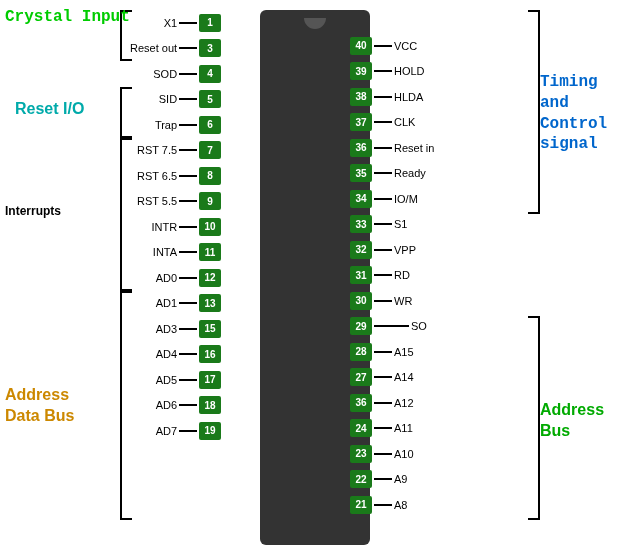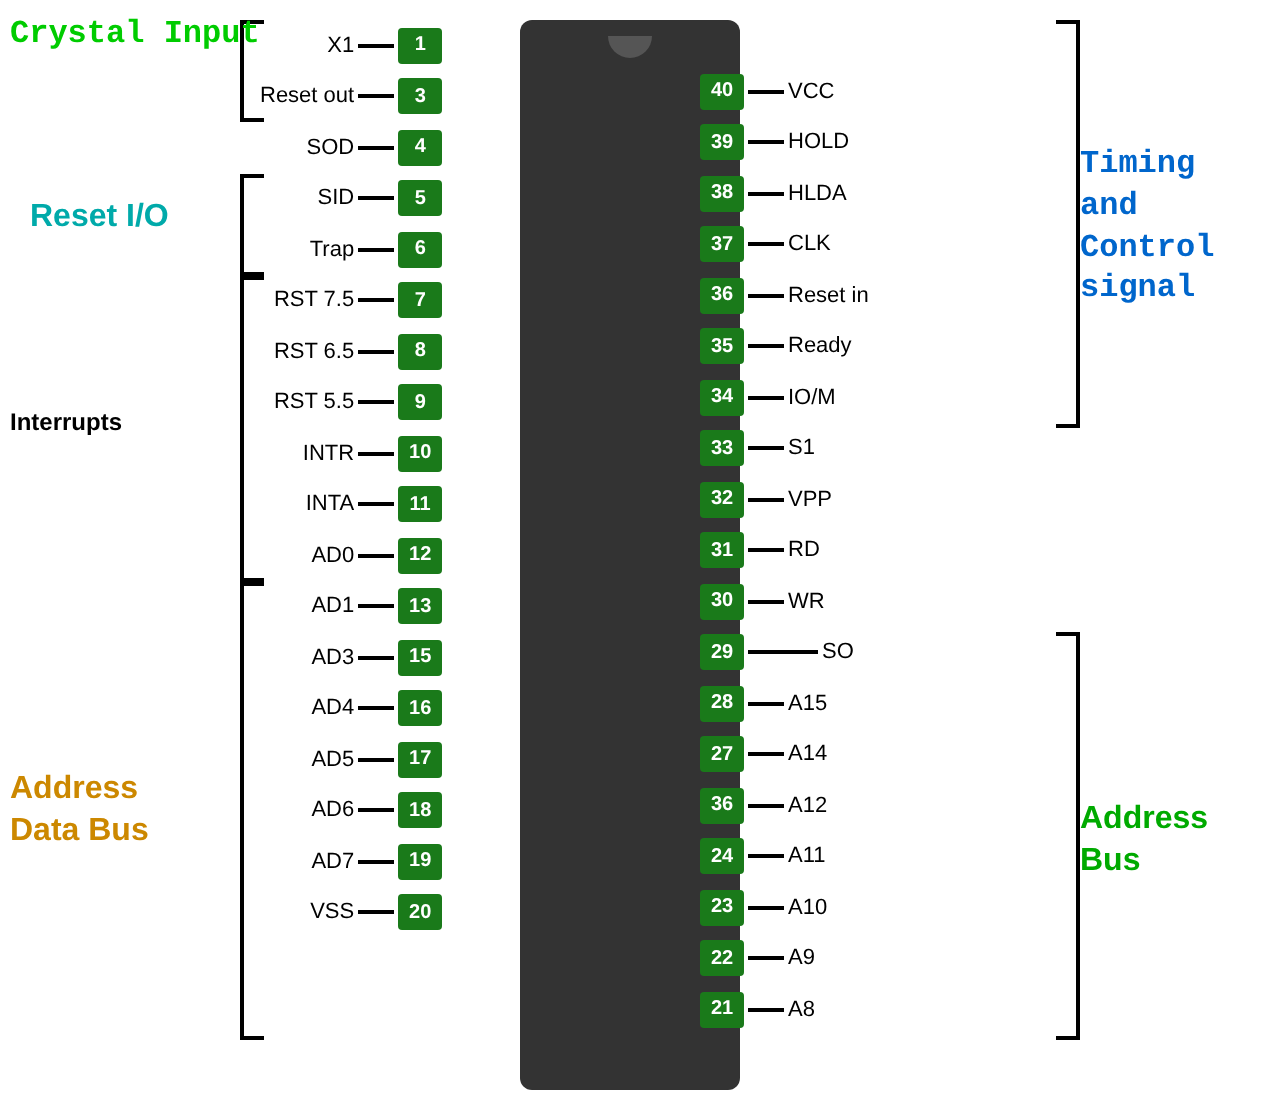--- a/index.html
+++ b/index.html
@@ -202,25 +202,20 @@
       </div>
       <div class="left-row">
         <span class="pin-label">AD6</span>
         <div class="pin-line-left"></div>
         <div class="pin-box">18</div>
       </div>
       <div class="left-row">
         <span class="pin-label">AD7</span>
         <div class="pin-line-left"></div>
         <div class="pin-box">19</div>
-      </div>
-      <div class="left-row">
-        <span class="pin-label">VSS</span>
-        <div class="pin-line-left"></div>
-        <div class="pin-box">20</div>
       </div>
     </div>
 
   <div id="right-pins">
       <div class="right-row">
         <div class="pin-box">40</div>
         <div class="pin-line-right"></div>
         <span class="pin-label">VCC</span>
       </div>
       <div class="right-row">

